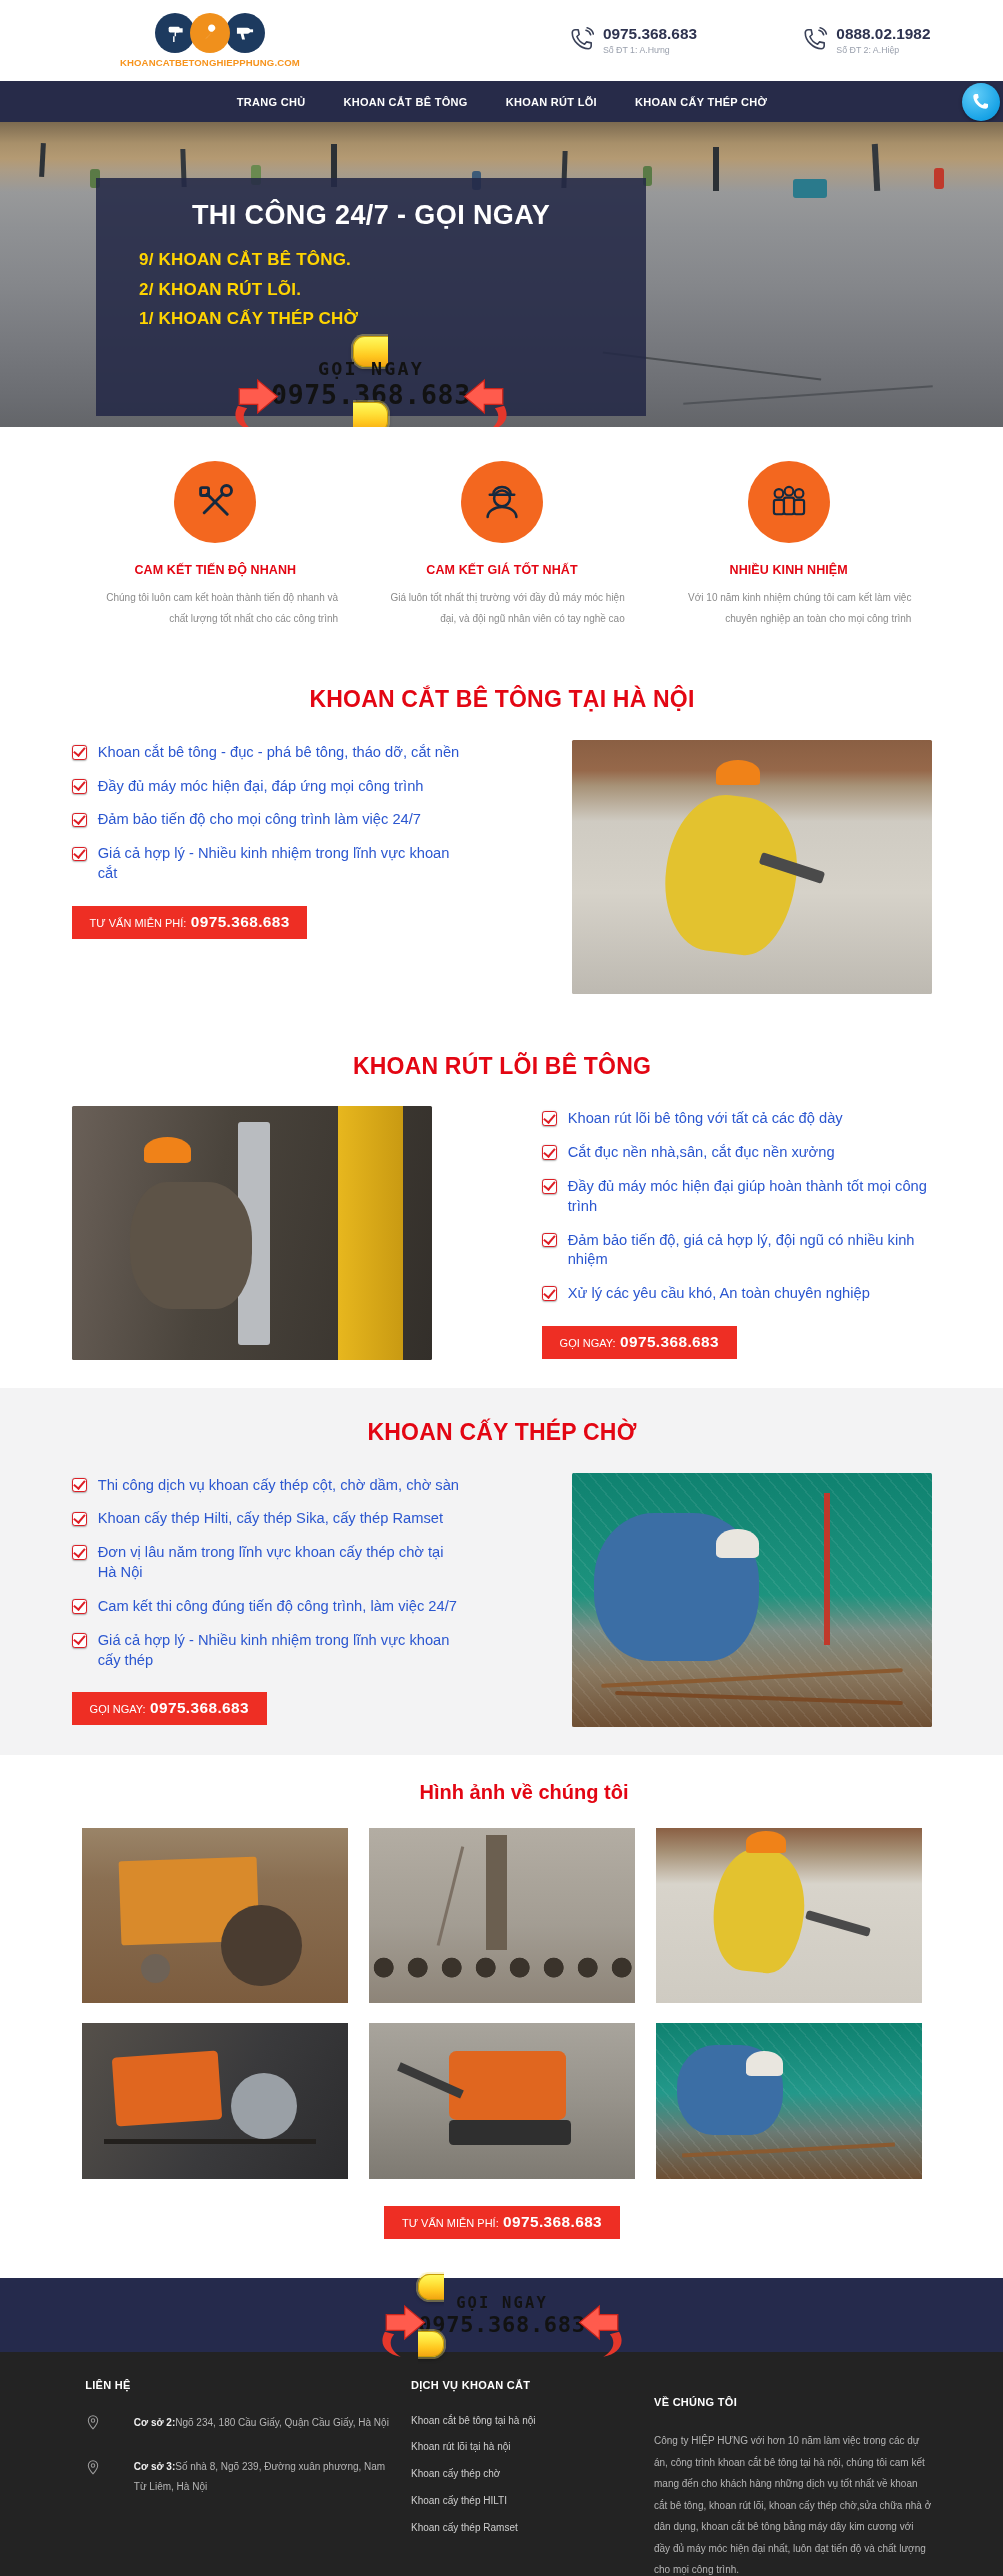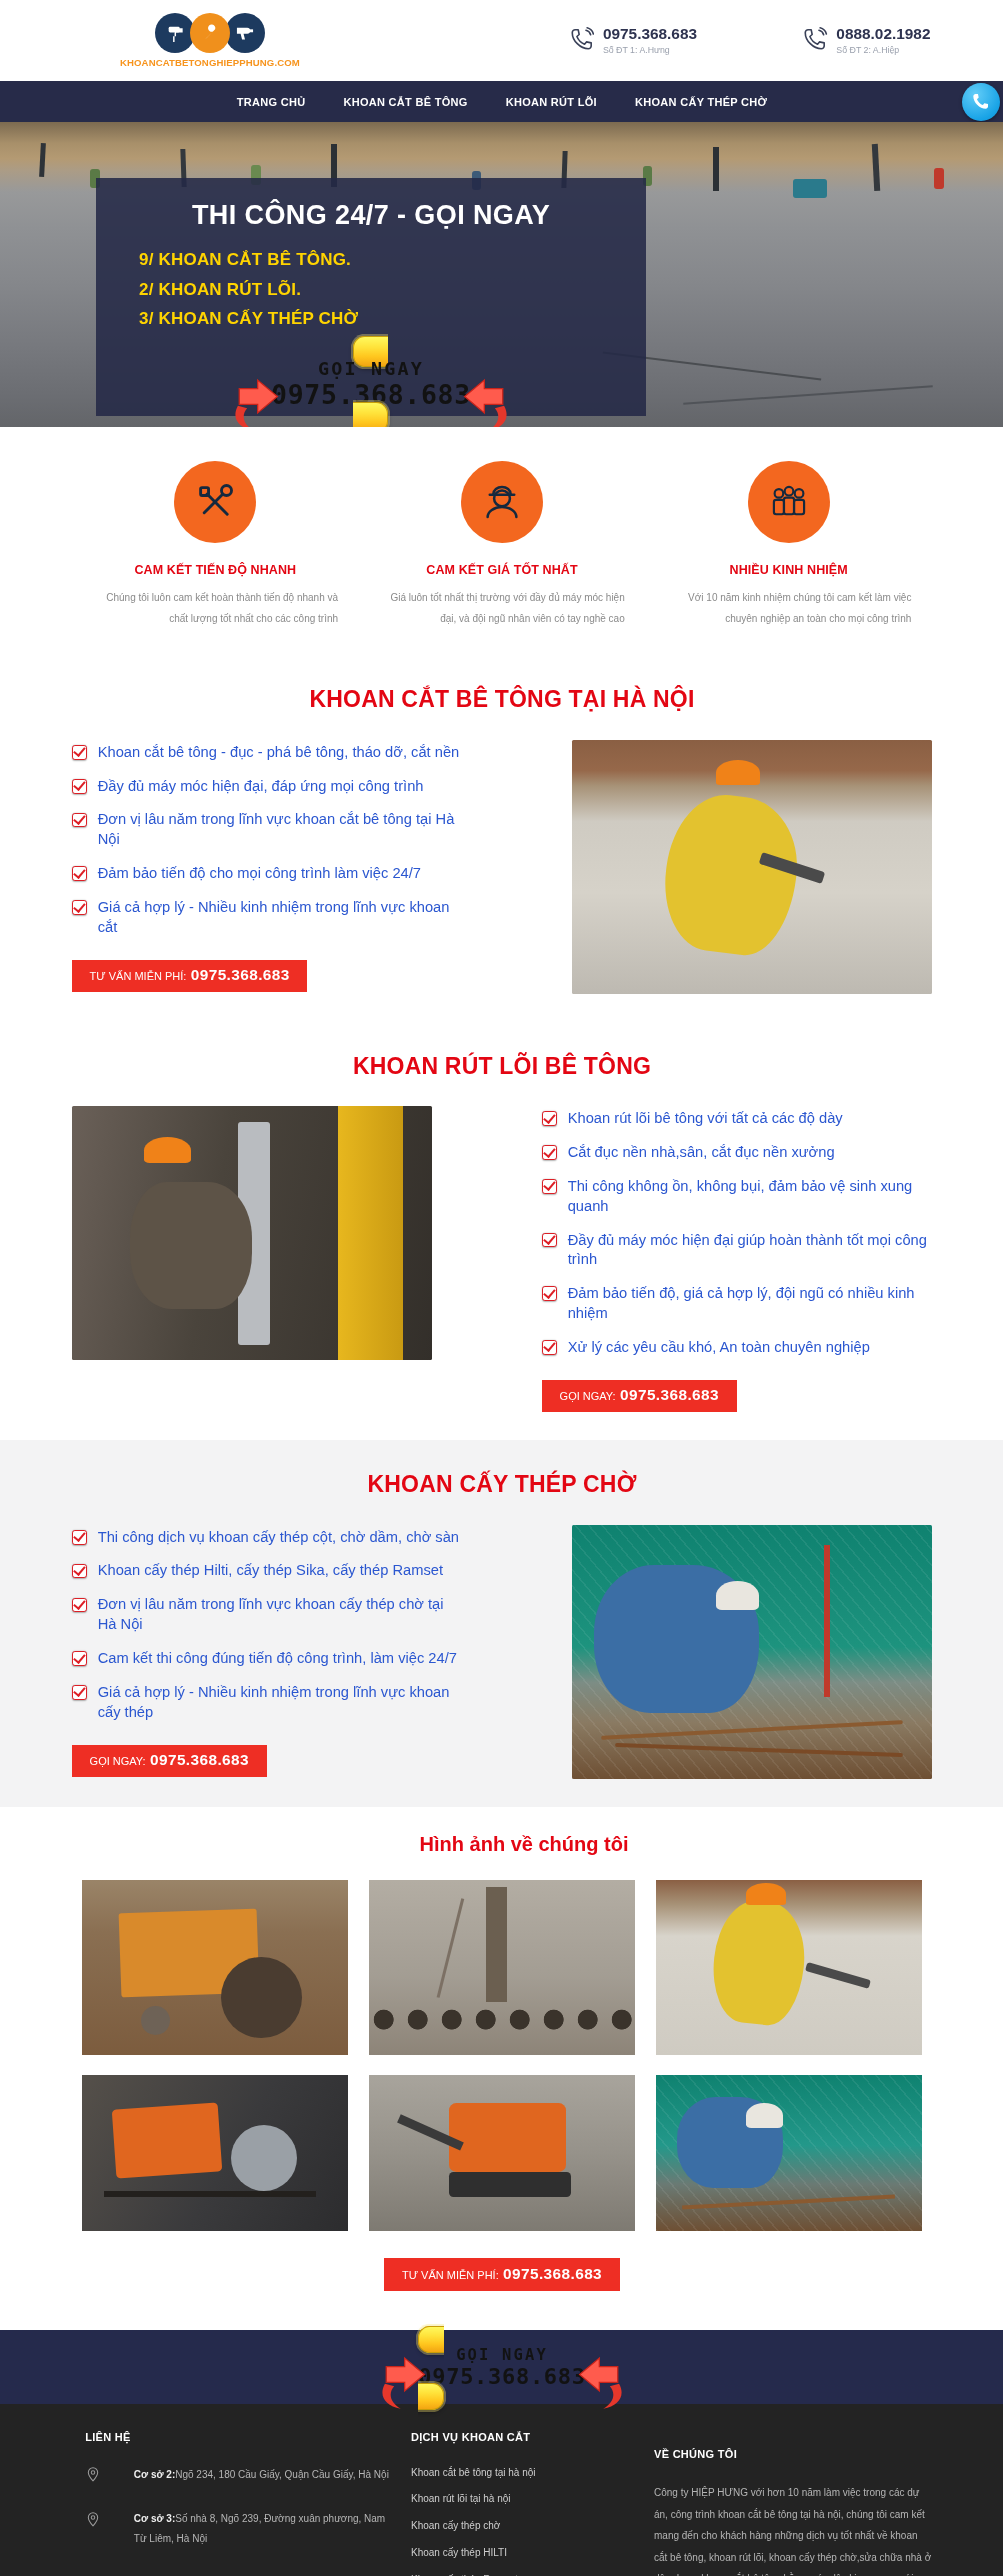--- a/index.html
+++ b/index.html
@@ -213,21 +213,21 @@
     <span class="dec" style="left:93%;top:46px;width:10.3px;height:20.6px;background:#c0392b;border-radius:2.9px"></span>
     <span class="dec" style="left:79%;top:57px;width:34px;height:19px;background:#2a7a8c;border-radius:2.9px"></span>
     <span class="dec" style="left:60%;top:243px;width:220px;height:1.5px;background:#4a4d51;transform:rotate(7deg)"></span>
     <span class="dec" style="left:68%;top:272px;width:250px;height:1.5px;background:#505358;transform:rotate(-4deg)"></span>
   </div>
   <div class="hero-overlay">
     <div class="hero-title">THI CÔNG 24/7 - GỌI NGAY</div>
     <div class="hero-list">
       <div>9/ KHOAN CẮT BÊ TÔNG.</div>
       <div>2/ KHOAN RÚT LÕI.</div>
-      <div>3/ KHOAN CẤY THÉP CHỜ</div>
+      <div>1/ KHOAN CẤY THÉP CHỜ</div>
     </div>
     <div class="hero-cta">
       <span class="call-btn">
         <svg class="call-arrow left" viewBox="0 0 70 90">
           <path d="M6 46 C-4 64 6 80 30 84 C13 74 11 60 20 50 Z" fill="#e5372b"></path>
           <path d="M8 20 L36 20 L36 7 L66 32 L36 57 L36 44 L8 44 Z" fill="#ff5b4d" stroke="#c9241b" stroke-width="2"></path>
         </svg>
         <span class="pill">
           <div class="l1">GỌI NGAY</div>
           <div class="l2">0975.368.683</div>
@@ -292,24 +292,20 @@
         <div class="check-item">
             <span class="check"></span>
             <span>Khoan cắt bê tông - đục - phá bê tông, tháo dỡ, cắt nền</span>
           </div>
         <div class="check-item">
             <span class="check"></span>
             <span>Đầy đủ máy móc hiện đại, đáp ứng mọi công trình</span>
           </div>
         <div class="check-item">
             <span class="check"></span>
-            <span>Đơn vị lâu năm trong lĩnh vực khoan cắt bê tông tại Hà Nội</span>
-          </div>
-        <div class="check-item">
-            <span class="check"></span>
             <span>Đảm bảo tiến độ cho mọi công trình làm việc 24/7</span>
           </div>
         <div class="check-item">
             <span class="check"></span>
             <span>Giá cả hợp lý - Nhiều kinh nhiệm trong lĩnh vực khoan cắt</span>
           </div>
         <span class="red-btn"><span>TƯ VẤN MIỄN PHÍ:</span><b>0975.368.683</b></span>
       </div>
       <div class="photo p-sec1">
         <span class="dec" style="left:26%;top:22%;width:36%;height:62%;background:#e3c22f;border-radius:42% 46% 34% 38%/50% 46% 52% 48%;transform:rotate(7deg)"></span>
@@ -331,24 +327,20 @@
         <span class="dec" style="left:16%;top:30%;width:34%;height:50%;background:#5d5347;border-radius:30% 36% 30% 34%/44%"></span>
       </div>
       <div class="checklist">
         <div class="check-item">
             <span class="check"></span>
             <span>Khoan rút lõi bê tông với tất cả các độ dày</span>
           </div>
         <div class="check-item">
             <span class="check"></span>
             <span>Cắt đục nền nhà,sân, cắt đục nền xưởng</span>
-          </div>
-        <div class="check-item">
-            <span class="check"></span>
-            <span>Thi công không ồn, không bụi, đảm bảo vệ sinh xung quanh</span>
           </div>
         <div class="check-item">
             <span class="check"></span>
             <span>Đầy đủ máy móc hiện đại giúp hoàn thành tốt mọi công trình</span>
           </div>
         <div class="check-item">
             <span class="check"></span>
             <span>Đảm bảo tiến độ, giá cả hợp lý, đội ngũ có nhiều kinh nhiệm</span>
           </div>
         <div class="check-item">

